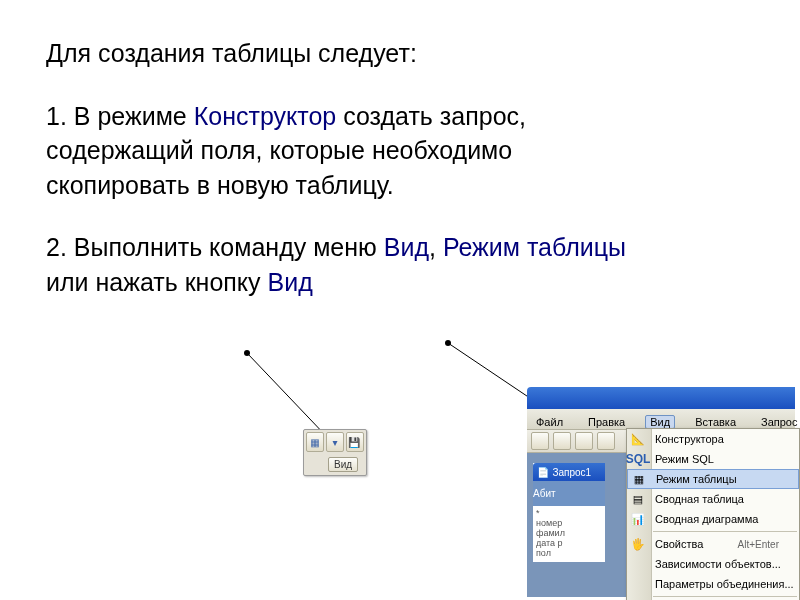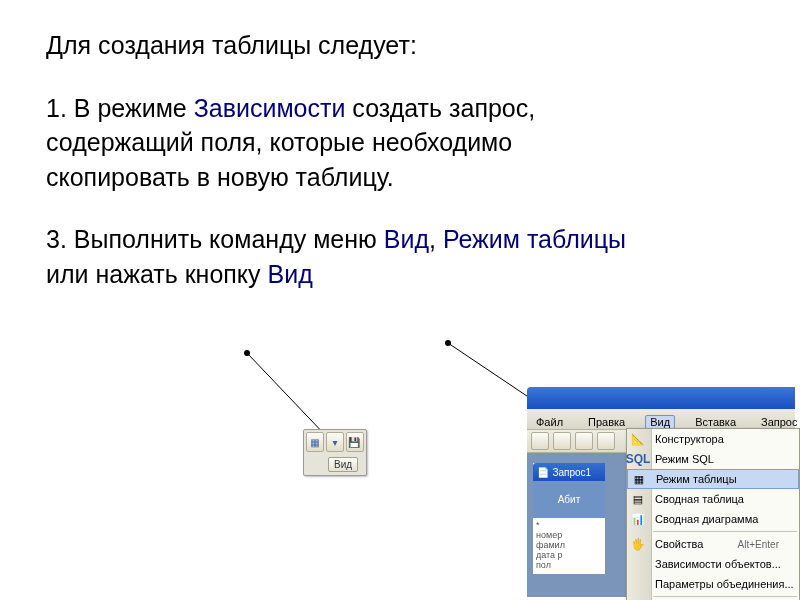--- a/index.html
+++ b/index.html
@@ -7,21 +7,21 @@
     width: 800px;
     height: 600px;
     background: #fff;
     font-family: Arial, sans-serif;
     position: relative;
     overflow: hidden;
   }
   .text-block {
     position: absolute;
     left: 46px;
-    top: 28px;
+    top: 36px;
     width: 590px;
     font-size: 25px;
     line-height: 1.38;
     color: #000;
   }
   .para { margin-bottom: 28px; }
   .kw { color: #00007a; }
   
   svg.arrows {
     position: absolute;
@@ -124,22 +124,22 @@
     height: 18px;
     background: linear-gradient(#3570d1,#1a4fbf);
     color:#fff;
     font-size:10px;
     display:flex; align-items:center;
     padding-left:4px;
     border-top-left-radius:3px;
   }
   .qw-sub {
     background:#6f93c4; color:#fff;
-    font-size:10px; text-align:center;
-    padding:13px 0;
+    font-size:10px; text-align:left;
+    padding:7px 0;
   }
   .qw-list {
     background:#fff;
     font-size:9px; color:#555;
     padding:2px 3px 4px 3px;
   }
   .qw-list div { white-space: nowrap; overflow:hidden; }
   
   
   .dropdown {
@@ -185,24 +185,24 @@
     position:absolute; right:20px;
     color:#666; font-size:10px;
   }
 </style>
 </head>
 <body>
 
 <div class="text-block">
   <div class="para">Для создания таблицы следует:</div>
   <div class="para">
-    <span>1. В режиме </span><span class="kw">Зависимости</span><span> создать запрос, содержащий поля, которые необходимо скопировать в новую таблицу.</span>
+    <span>1. В режиме </span><span class="kw">Конструктор</span><span> создать запрос, содержащий поля, которые необходимо скопировать в новую таблицу.</span>
   </div>
   <div class="para">
-    <span>3. Выполнить команду меню </span><span class="kw">Вид</span><span>, </span><span class="kw">Режим таблицы</span><span> или нажать кнопку </span><span class="kw">Вид</span>
+    <span>2. Выполнить команду меню </span><span class="kw">Вид</span><span>, </span><span class="kw">Режим таблицы</span><span> или нажать кнопку </span><span class="kw">Вид</span>
   </div>
 </div>
 
 <svg class="arrows">
   <defs>
     <marker id="ah" markerWidth="8" markerHeight="8" refX="6" refY="3" orient="auto">
       <path d="M0,0 L6,3 L0,6 Z" fill="#000"></path>
     </marker>
   </defs>
   <circle cx="247" cy="353" r="3" fill="#000"></circle>

